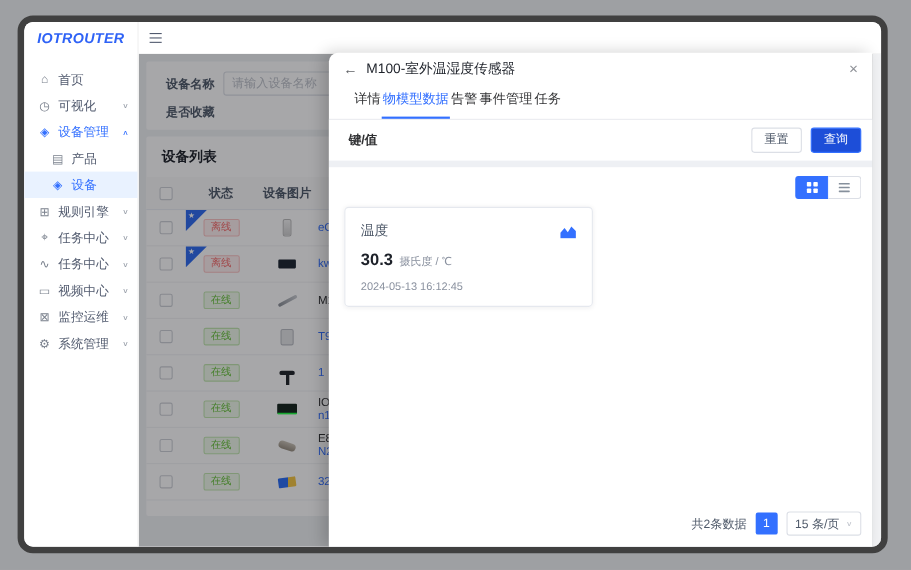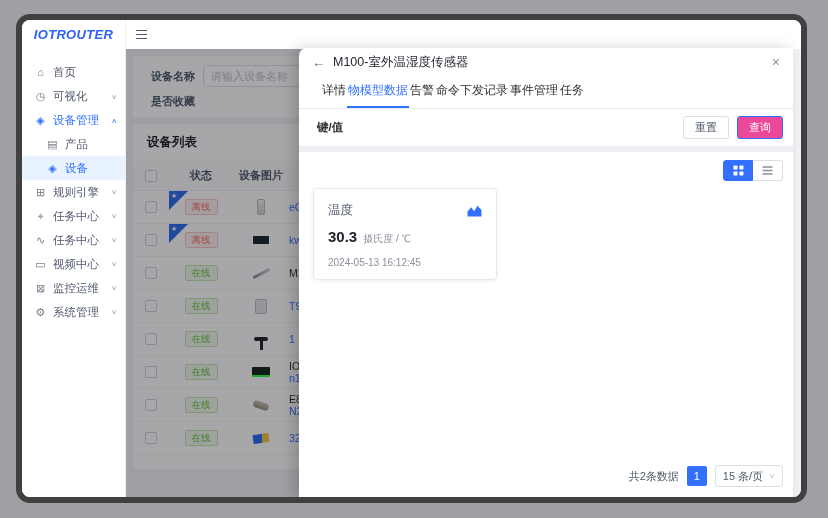--- a/index.html
+++ b/index.html
@@ -84,29 +84,29 @@
   .d-tabs { display:flex; padding:0 22px; border-bottom:1px solid #e9ecf0; flex:none; }
   .d-tab { font-size:12px; color:#303133; padding:6px 1px 7px; cursor:pointer; border-bottom:2px solid transparent; }
   .d-tab.active { color:#3370ff; border-bottom-color:#3370ff; }
   .d-body { flex:1; background:#eef0f4; display:flex; flex-direction:column; overflow:hidden; }
   .d-search { background:#fff; display:flex; align-items:center; gap:8px; padding:7px 10px 7px 18px; flex:none; }
   .ds-label { font-size:11.5px; font-weight:bold; color:#303133; flex:none; }
   .ds-input { width:188px; height:23px; border:1px solid #dcdfe6; border-radius:3px; padding:0 8px;
     font-size:11px; font-family:inherit; color:#303133; }
   .ds-input::placeholder { color:#bfc3cb; }
   .btn { font-size:11px; border-radius:3px; padding:5px 11px; cursor:pointer; line-height:1; border:1px solid #dcdfe6; background:#fff; color:#4e5969; font-family:inherit; }
-  .btn-primary { background:#ec4899; border-color:#3370ff; color:#fff; }
+  .btn-primary { background:#1d4ed8; border-color:#3370ff; color:#fff; }
   .ds-buttons { margin-left:auto; display:flex; gap:8px; }
   .d-content { background:#fff; margin-top:6px; flex:1; display:flex; flex-direction:column; padding:8px 10px 10px 14px; }
   .view-toggles { align-self:flex-end; display:flex; }
   .vt { width:30px; height:21px; border:1px solid #dcdfe6; background:#fff; display:flex; align-items:center; justify-content:center; cursor:pointer; }
   .vt:first-child { border-radius:3px 0 0 3px; }
   .vt:last-child { border-radius:0 3px 3px 0; border-left:none; }
   .vt.active { background:#3370ff; border-color:#3370ff; }
-  .prop-card { margin-top:7px; width:184px; border:1px solid #e5e8ee; border-radius:4px;
+  .prop-card { margin-top:7px; width:226px; border:1px solid #e5e8ee; border-radius:4px;
     box-shadow:0 1px 5px rgba(31,35,41,.07); padding:13px 14px 11px; flex:none; }
   .pc-top { display:flex; align-items:center; }
   .pc-name { font-size:12.5px; color:#4e5969; }
   .pc-chart { margin-left:auto; cursor:pointer; display:flex; }
   .pc-val-row { margin-top:9px; display:flex; align-items:baseline; gap:6px; }
   .pc-value { font-size:15px; font-weight:bold; color:#1d2129; }
   .pc-unit { font-size:10px; color:#8a919f; }
   .pc-time { margin-top:11px; font-size:10px; color:#8a919f; }
   .d-pagination { margin-top:auto; align-self:flex-end; display:flex; align-items:center; gap:8px;
     font-size:11px; color:#4e5969; }
@@ -352,21 +352,20 @@
   <section class="drawer">
     <div class="d-header">
       <span class="d-back">←</span>
       <span class="d-title">M100-室外温湿度传感器</span>
       <span class="d-close">×</span>
     </div>
     <div class="d-tabs">
       <span class="d-tab">详情</span>
       <span class="d-tab active">物模型数据</span>
       <span class="d-tab">告警</span>
-      <span class="d-tab">命令下发记录</span>
       <span class="d-tab">事件管理</span>
       <span class="d-tab">任务</span>
     </div>
     <div class="d-body">
       <div class="d-search">
         <span class="ds-label">键/值</span>
         <div class="ds-buttons">
           <button class="btn">重置</button>
           <button class="btn btn-primary">查询</button>
         </div>

